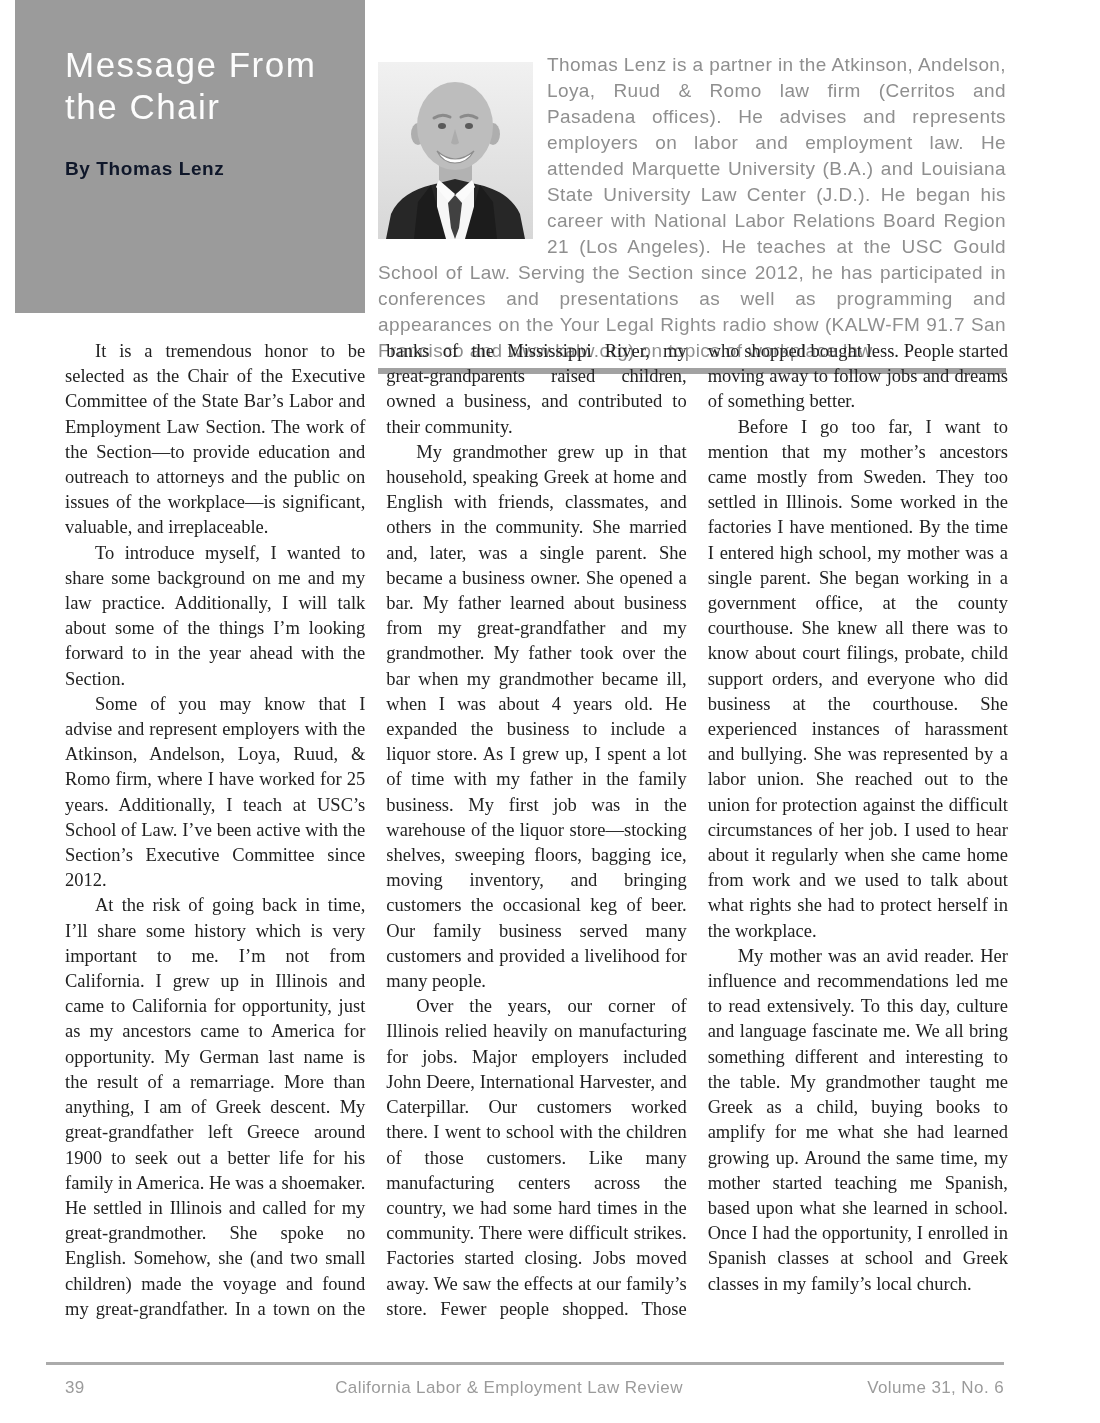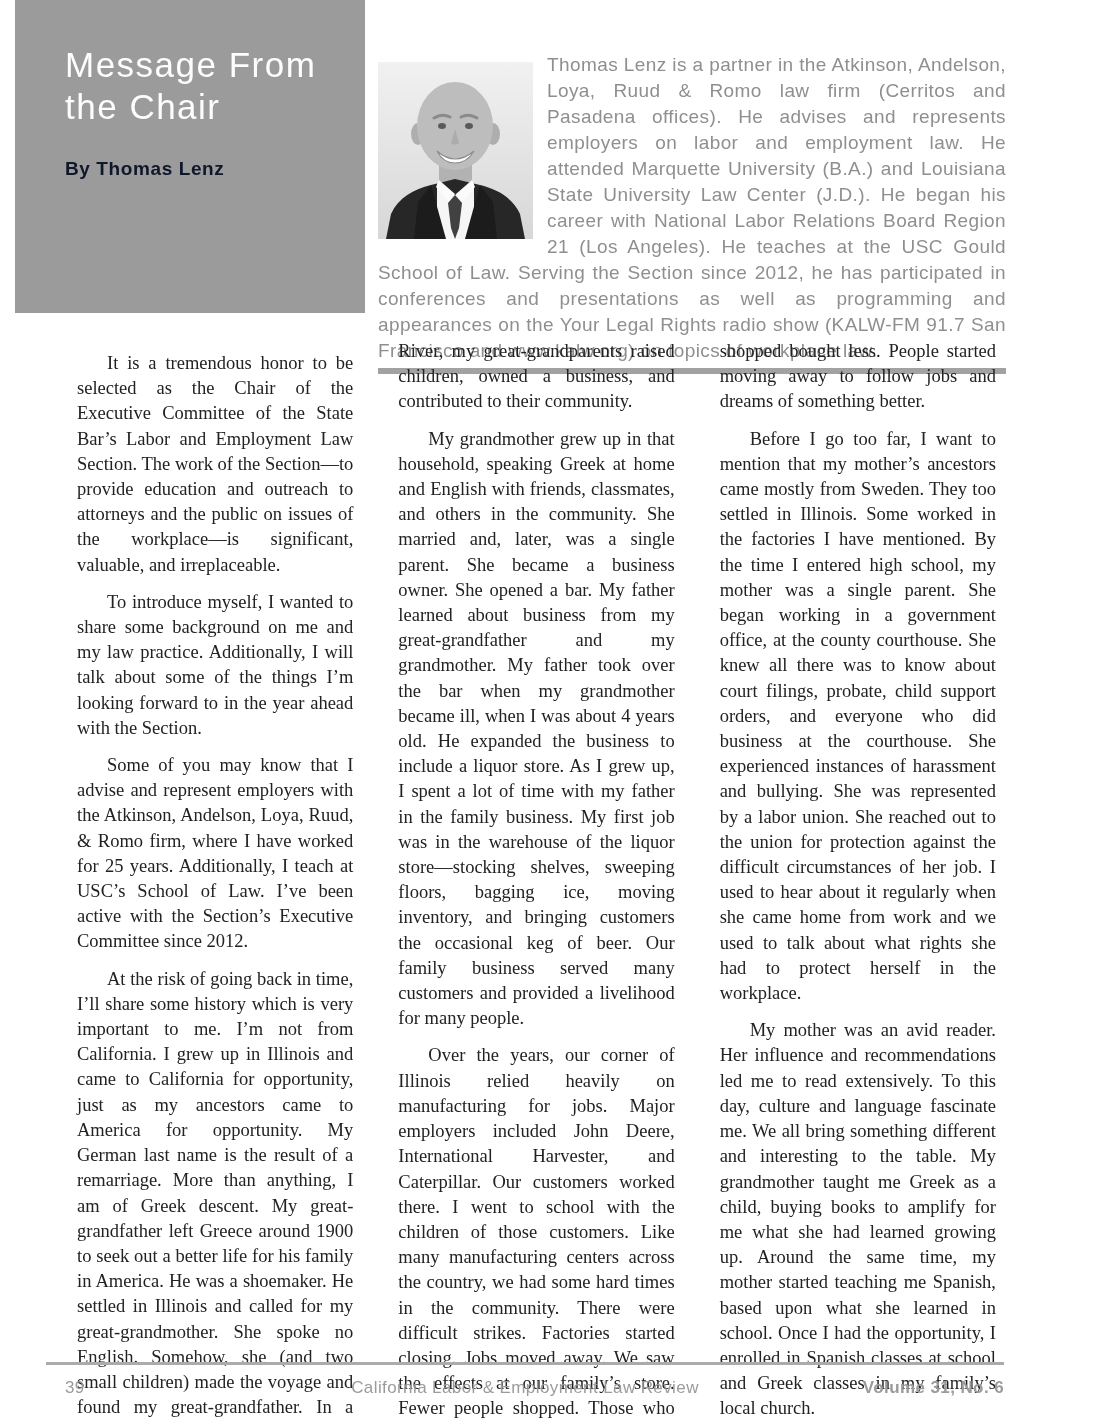--- a/index.html
+++ b/index.html
@@ -53,33 +53,33 @@
 
   
   .article{
     position:absolute;left:65px;top:339px;width:943px;
     column-count:3;column-gap:21px;
     font-family:"Liberation Serif", serif;
     font-size:18.5px;line-height:25.2px;
     text-align:justify;
     color:#222222;
   }
-  .article p{margin:12px;text-indent:30px;}
+  .article p{margin:0;text-indent:30px;}
 
   
   .footer-rule{
     position:absolute;left:46px;top:1362px;width:958px;height:3px;
     background:#ababab;
   }
   .footer-pageno{
     position:absolute;left:65px;top:1378px;
     font-size:17px;letter-spacing:0.4px;color:#9b9b9b;
   }
   .footer-pub{
-    position:absolute;left:46px;top:1378px;width:958px;
+    position:absolute;left:30px;top:1378px;width:958px;
     text-align:center;
     font-size:17px;letter-spacing:0.4px;color:#9b9b9b;
   }
   .footer-vol{
     position:absolute;right:96px;top:1378px;
     font-size:17px;letter-spacing:0.4px;color:#9b9b9b;
   }
 </style>
 </head>
 <body>
@@ -143,15 +143,15 @@
       <p>At the risk of going back in time, I’ll share some history which is very important to me. I’m not from California. I grew up in Illinois and came to California for opportunity, just as my ancestors came to America for opportunity. My German last name is the result of a remarriage. More than anything, I am of Greek descent. My great-grandfather left Greece around 1900 to seek out a better life for his family in America. He was a shoemaker. He settled in Illinois and called for my great-grandmother. She spoke no English. Somehow, she (and two small children) made the voyage and found my great-grandfather. In a town on the banks of the Mississippi River, my great-grandparents raised children, owned a business, and contributed to their community.</p>
       <p>My grandmother grew up in that household, speaking Greek at home and English with friends, classmates, and others in the community. She married and, later, was a single parent. She became a business owner. She opened a bar. My father learned about business from my great-grandfather and my grandmother. My father took over the bar when my grandmother became ill, when I was about 4 years old. He expanded the business to include a liquor store. As I grew up, I spent a lot of time with my father in the family business. My first job was in the warehouse of the liquor store—stocking shelves, sweeping floors, bagging ice, moving inventory, and bringing customers the occasional keg of beer. Our family business served many customers and provided a livelihood for many people.</p>
       <p>Over the years, our corner of Illinois relied heavily on manufacturing for jobs. Major employers included John Deere, International Harvester, and Caterpillar. Our customers worked there. I went to school with the children of those customers. Like many manufacturing centers across the country, we had some hard times in the community. There were difficult strikes. Factories started closing. Jobs moved away. We saw the effects at our family’s store. Fewer people shopped. Those who shopped bought less. People started moving away to follow jobs and dreams of something better.</p>
       <p>Before I go too far, I want to mention that my mother’s ancestors came mostly from Sweden. They too settled in Illinois. Some worked in the factories I have mentioned. By the time I entered high school, my mother was a single parent. She began working in a government office, at the county courthouse. She knew all there was to know about court filings, probate, child support orders, and everyone who did business at the courthouse. She experienced instances of harassment and bullying. She was represented by a labor union. She reached out to the union for protection against the difficult circumstances of her job. I used to hear about it regularly when she came home from work and we used to talk about what rights she had to protect herself in the workplace.</p>
       <p>My mother was an avid reader. Her influence and recommendations led me to read extensively. To this day, culture and language fascinate me. We all bring something different and interesting to the table. My grandmother taught me Greek as a child, buying books to amplify for me what she had learned growing up. Around the same time, my mother started teaching me Spanish, based upon what she learned in school. Once I had the opportunity, I enrolled in Spanish classes at school and Greek classes in my family’s local church.</p>
     </div>
 
   <div class="footer-rule" style="background: rgb(171, 171, 171);"></div>
   <div class="footer-pageno" style="color: rgb(155, 155, 155);">39</div>
   <div class="footer-pub" style="color: rgb(155, 155, 155);">California Labor &amp; Employment Law Review</div>
-  <div class="footer-vol" style="color: rgb(155, 155, 155); font-weight: bold;">Volume 31, No. 6</div>
+  <div class="footer-vol" style="color: rgb(155, 155, 155);">Volume 31, No. 6</div>
 
 </div>
 
 </body></html>

